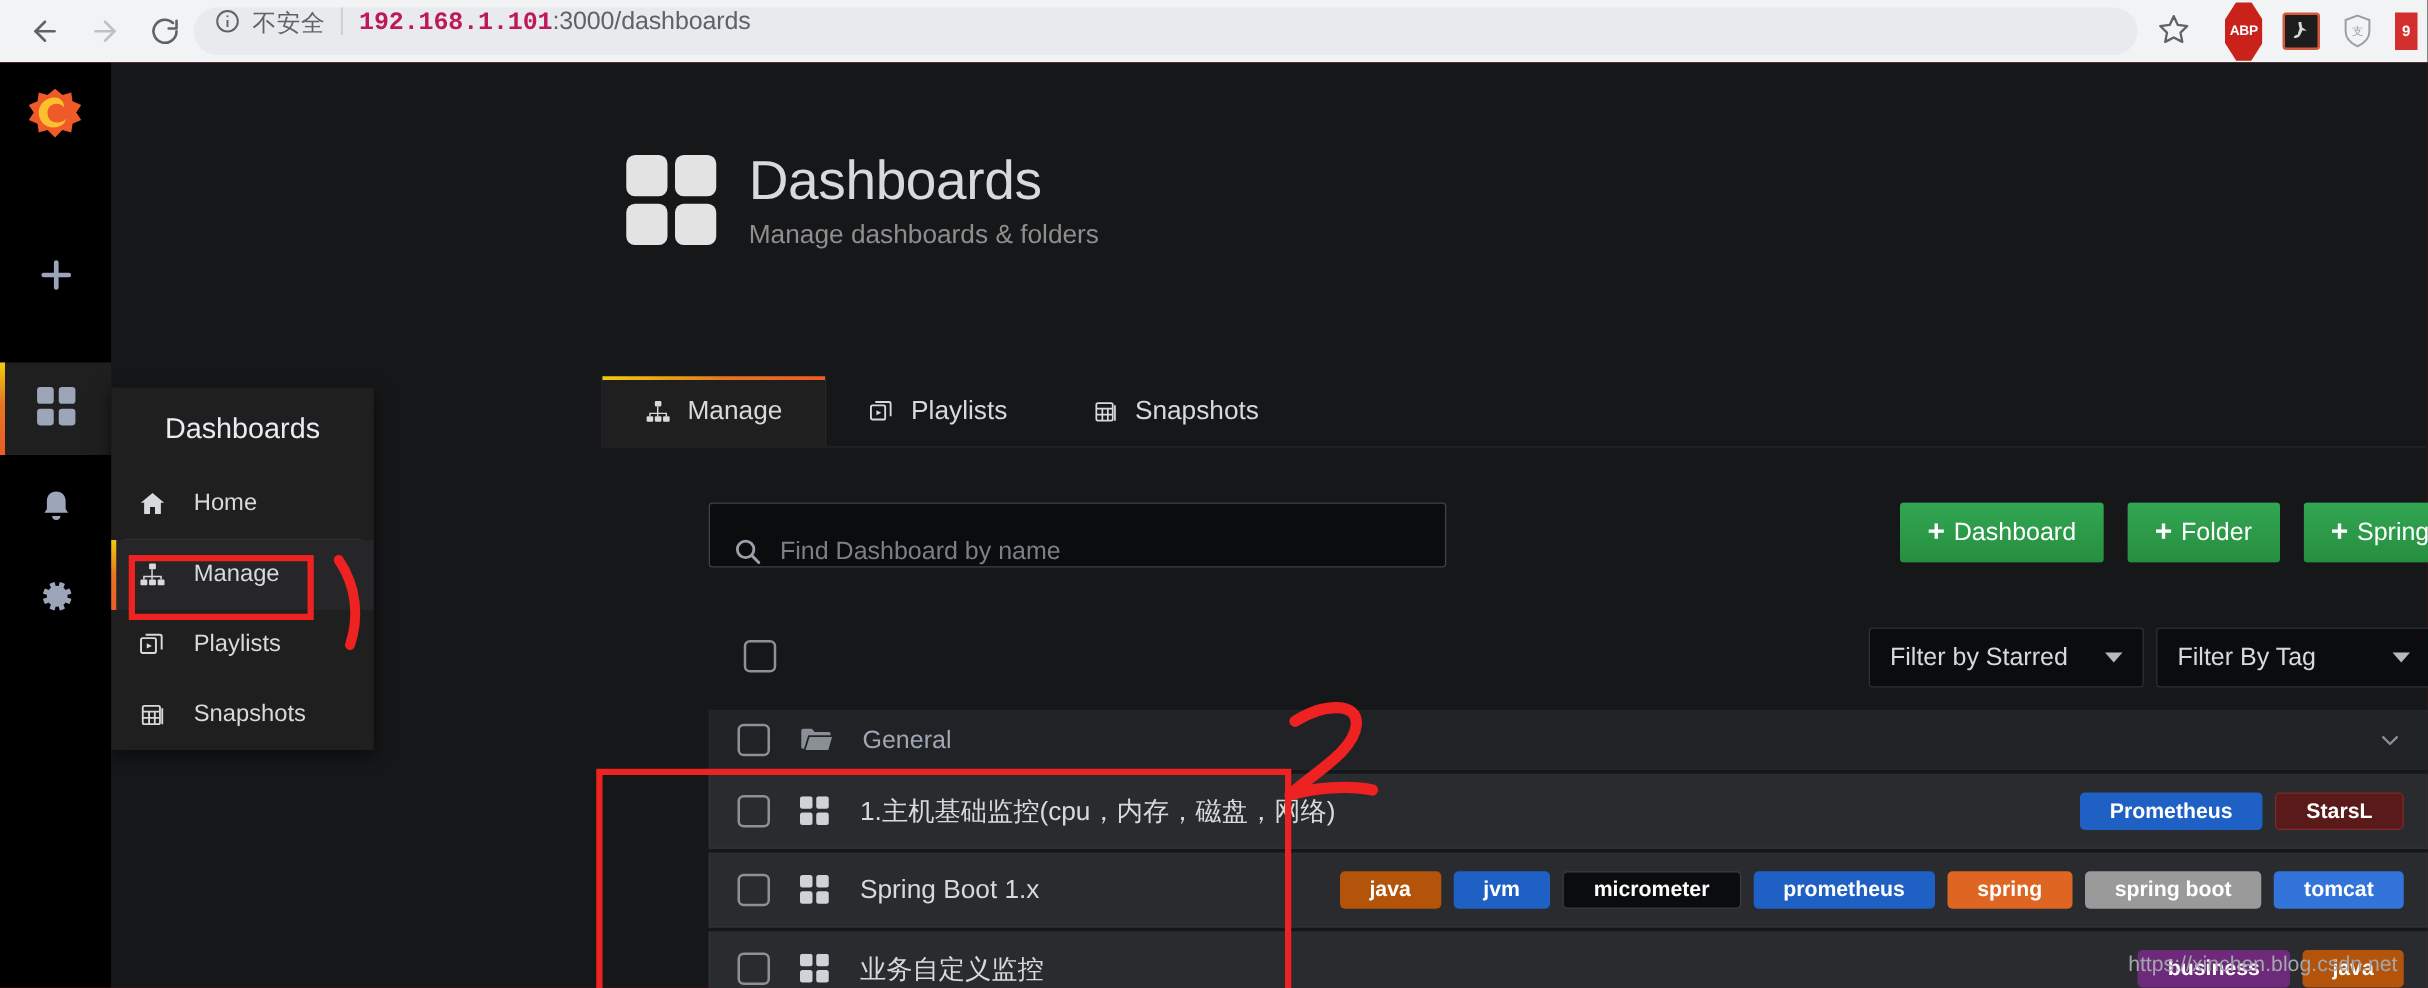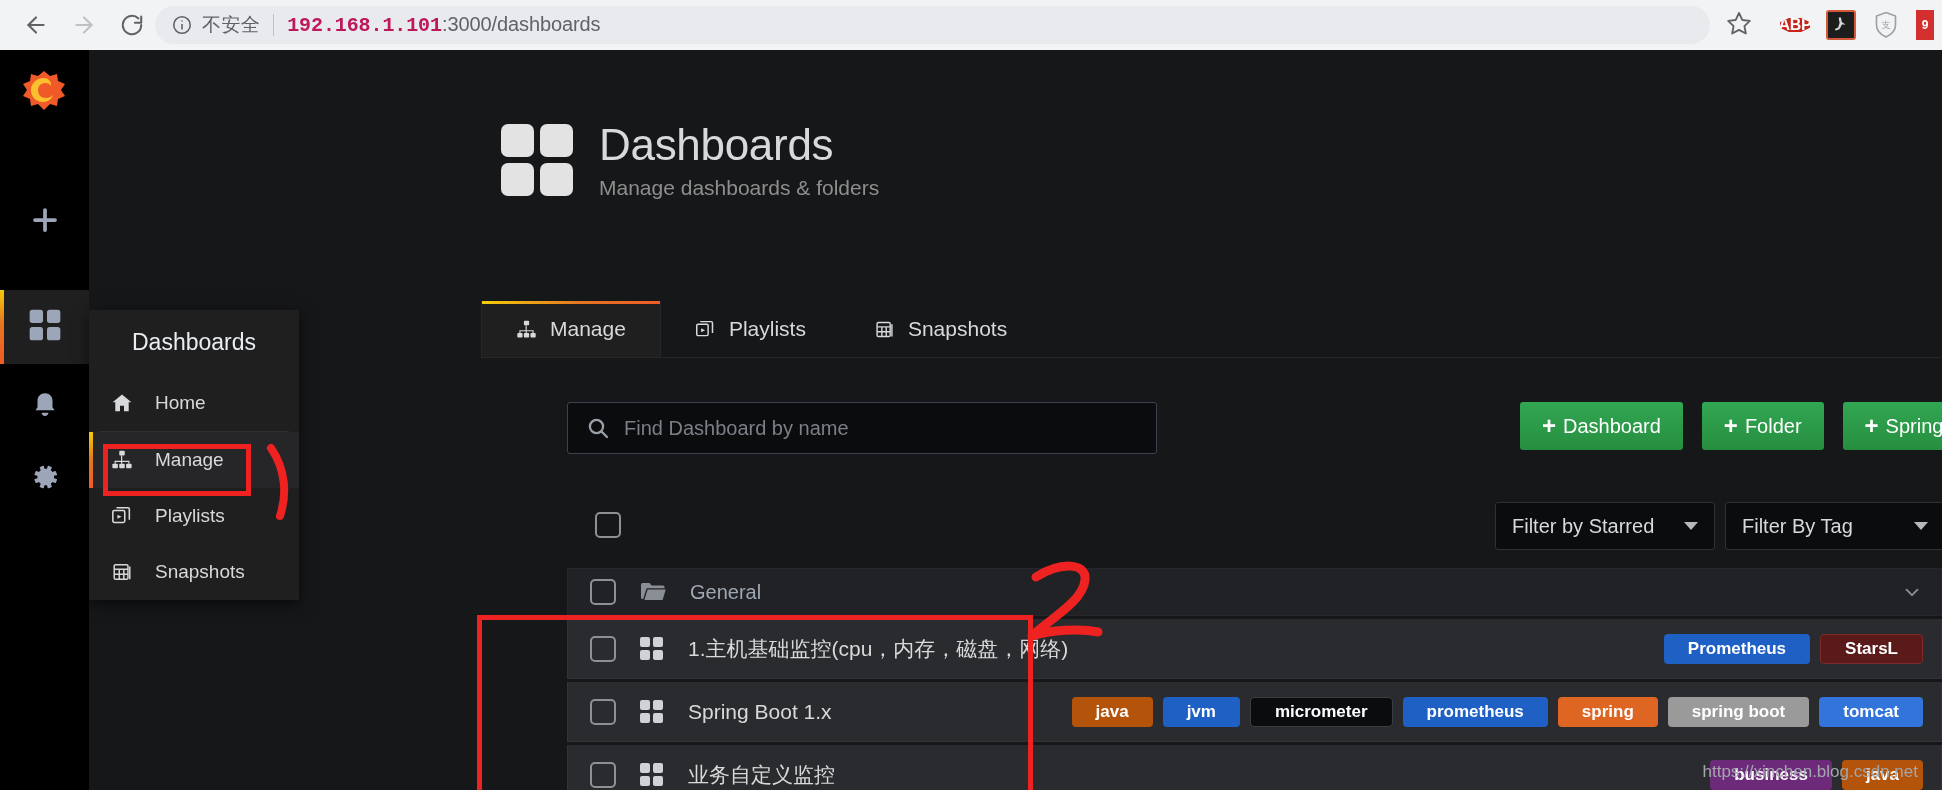--- a/index.html
+++ b/index.html
@@ -23,21 +23,21 @@
     display: flex; align-items: center; justify-content: center;
     border-radius: 50%;
   }
   .nav-btn svg { display: block; }
 
   .omnibox {
     position: absolute; left: 155px; top: 6px;
     width: 1555px; height: 38px;
     background: #e8eaed;
     border-radius: 19px;
-    display: flex; align-items: center;
+    display: flex; 
     padding: 0 16px;
   }
   .info-icon { margin-right: 9px; display:flex; }
   .not-secure {
     font-size: 19px; color: #5f6368;
     letter-spacing: 0.4px;
     white-space: nowrap;
   }
   .omni-sep {
     width: 1px; height: 22px;
@@ -51,22 +51,22 @@
   .star-wrap {
     position: absolute; left: 1720px; top: 6px;
     width: 38px; height: 38px;
     display: flex; align-items: center; justify-content: center;
   }
   .ext-icons {
     position: absolute; left: 1780px; top: 0;
     height: 50px; display: flex; align-items: center; gap: 16px;
   }
   .ext-abp {
-    width: 30px; height: 14px; background: #c8221b;
-    color: #fff; font-size: 16px; font-weight: bold;
+    width: 30px; height: 47px; background: #c8221b;
+    color: #fff; font-size: 11px; font-weight: bold;
     display: flex; align-items: center; justify-content: center;
     clip-path: polygon(30% 0,70% 0,100% 30%,100% 70%,70% 100%,30% 100%,0 70%,0 30%);
     letter-spacing: -0.3px;
   }
   .ext-pdf {
     width: 30px; height: 30px; background: #1d1d1d;
     border: 2px solid #d4593a; border-radius: 3px;
     display: flex; align-items: center; justify-content: center;
   }
   .ext-shield { width: 28px; height: 30px; display:flex; align-items:center; justify-content:center;}
@@ -185,21 +185,21 @@
     height: 3px;
     background: linear-gradient(90deg,#f2cc0c 0%,#e5761f 55%,#f05a28 100%);
   }
 
   .search-row { position: absolute; left: 478px; top: 352px; }
   .search-box {
     width: 590px; height: 52px;
     background: #0b0c0e;
     border: 1px solid #3a4451;
     border-radius: 3px;
-    display: flex; align-items: center;
+    display: flex; align-items: flex-end;
     padding-left: 18px;
   }
   .search-box .s-icon { margin-right: 14px; display:flex; color: #9aa0a8; }
   .search-input {
     background: transparent; border: none; outline: none;
     color: #d8d9da; font-size: 20px;
     font-family: inherit;
     width: 500px;
   }
   .search-input::placeholder { color: #7b7f86; }

